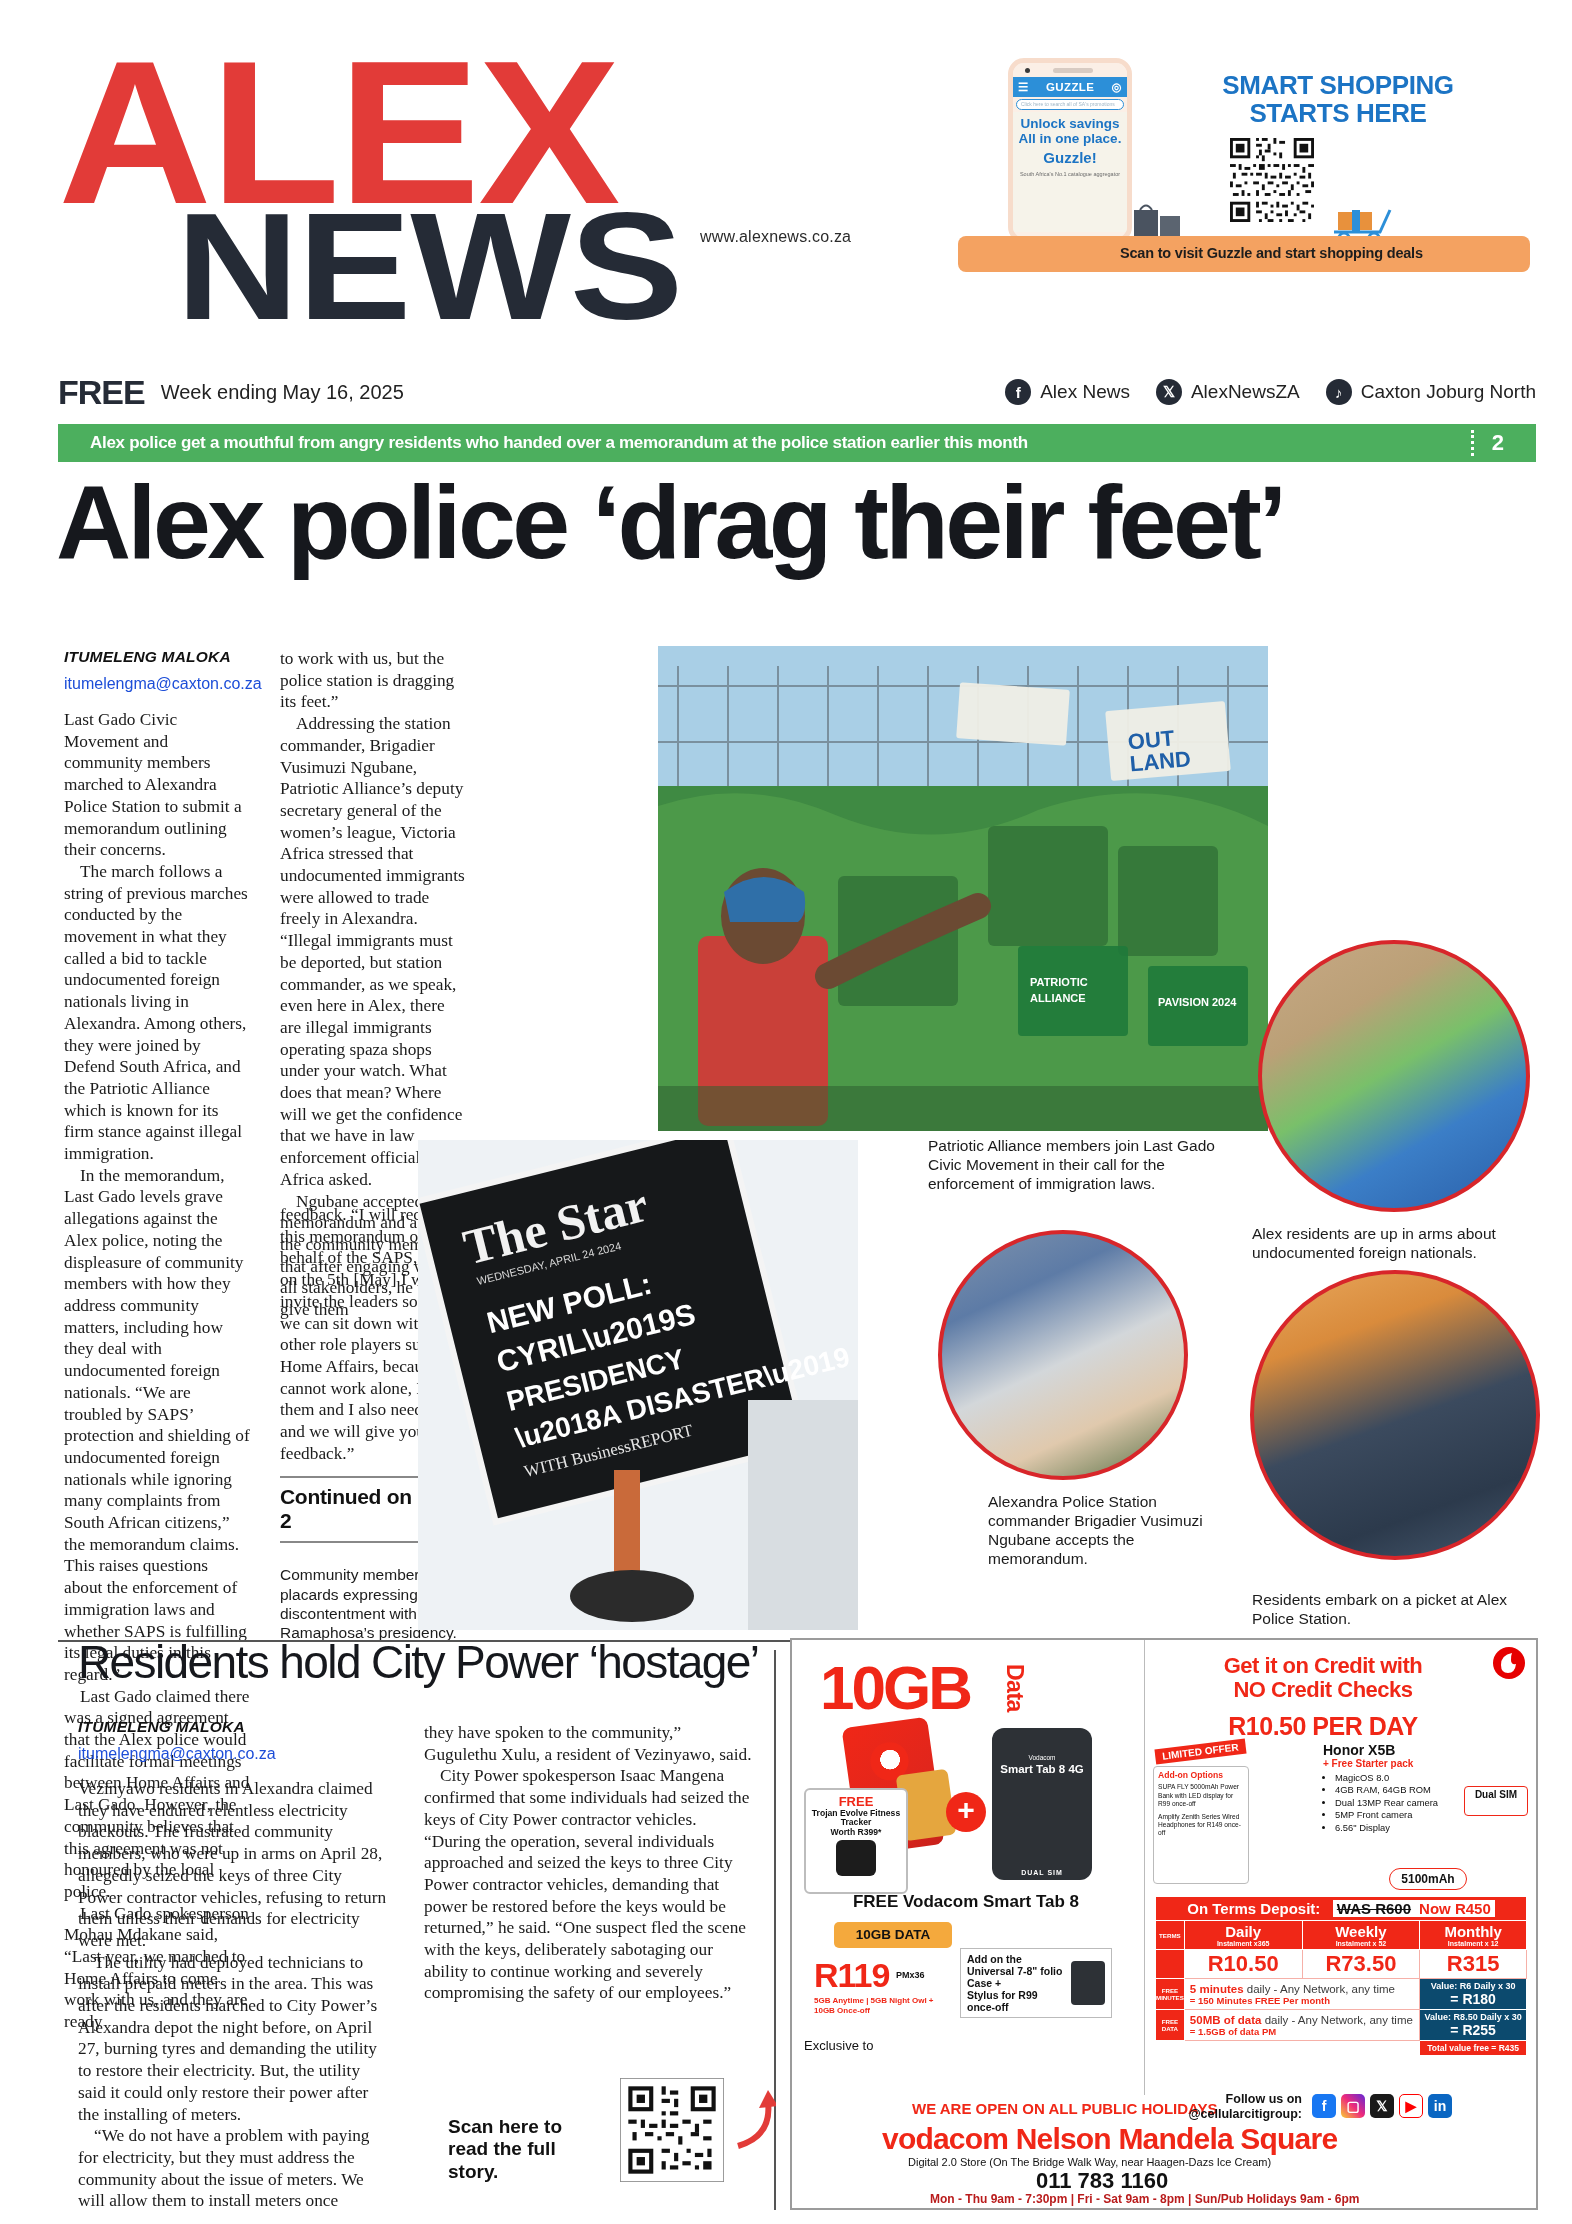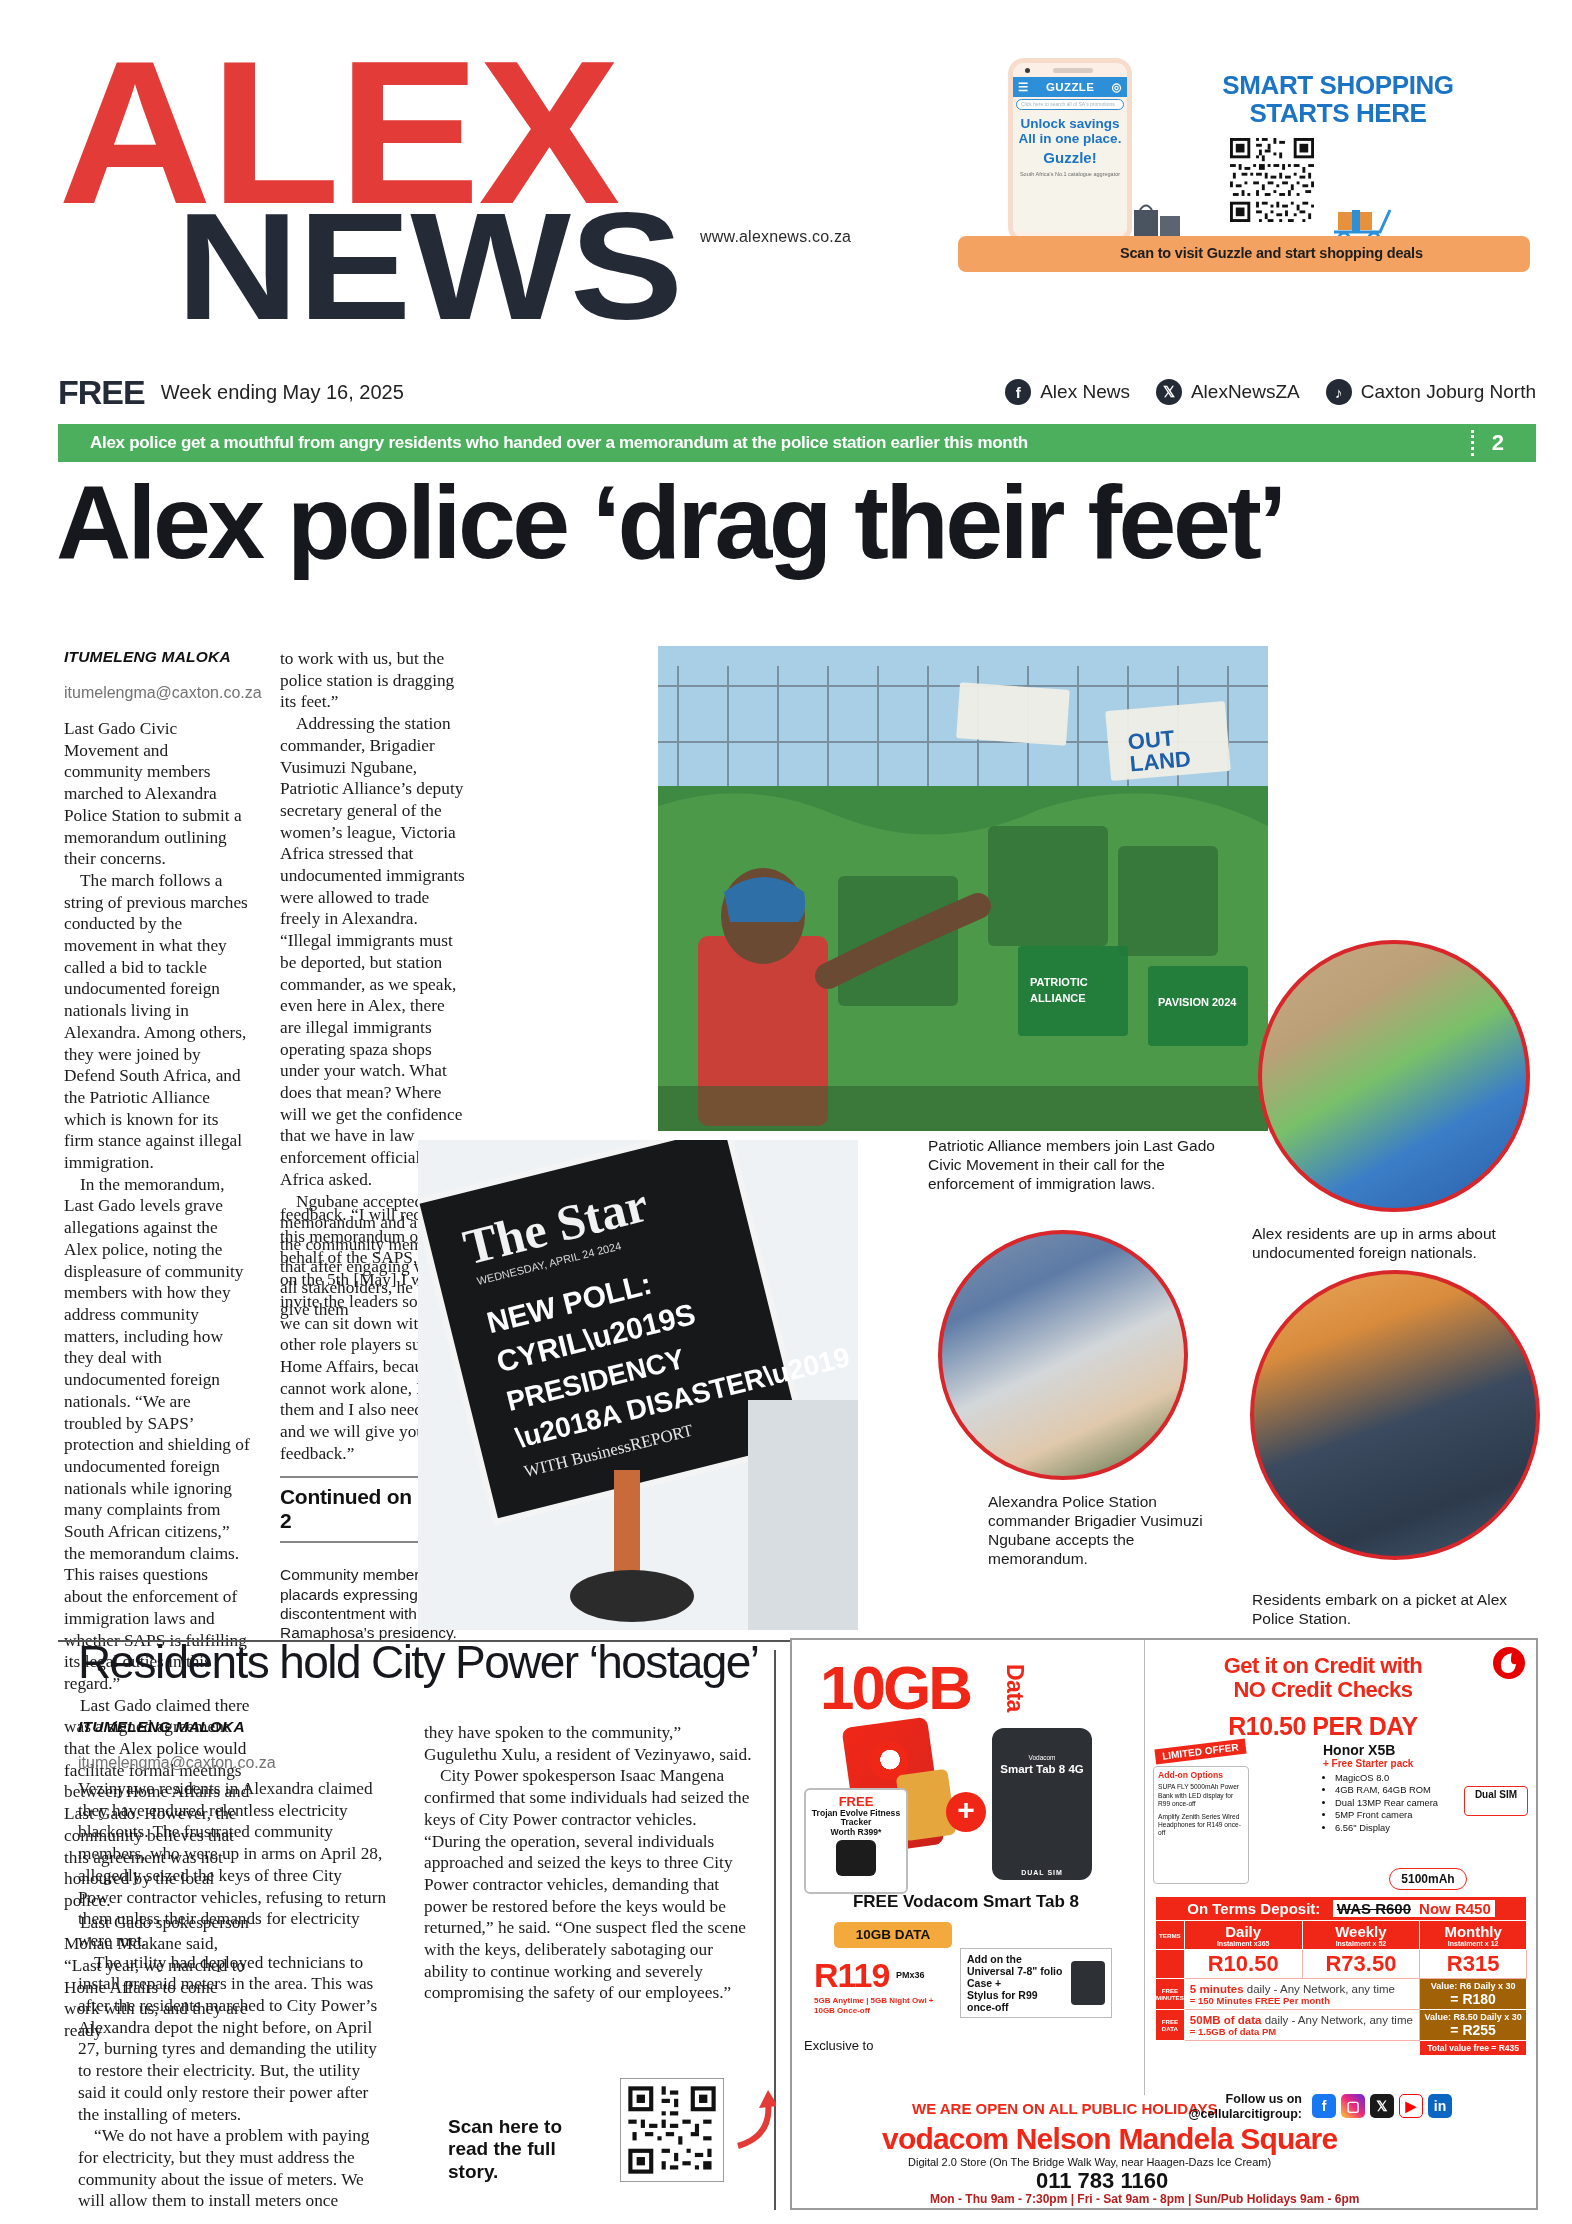--- a/index.html
+++ b/index.html
@@ -132,21 +132,21 @@
     position: absolute; left: 56px; top: 470px; width: 1490px;
     font-size: 104px; font-weight: bold; color: #16181d;
     letter-spacing: -3.5px; line-height: 1.0; white-space: nowrap;
   }
 
   
   .byline-name {
     font-size: 15.5px; font-weight: bold; font-style: italic;
     letter-spacing: .2px; color: #111;
   }
-  .byline-mail { font-size: 16px; color: #737373; margin-top: 18px; }
+  .byline-mail { font-size: 16px; color: #1d4ed8; margin-top: 9px; }
 
   .col-body {
     font-family: "Liberation Serif", serif;
     font-size: 17.3px; line-height: 1.255; color: #1b1b1b;
     text-align: left;
   }
   .col-body p { text-indent: 16px; }
   .col-body p.first { text-indent: 0; }
 
   #col1 { position: absolute; left: 64px; top: 648px; width: 186px; }
@@ -353,21 +353,21 @@
   .vd-deposit .was { background: #fff; color: #111; text-decoration: line-through; padding: 0 4px; }
   .vd-deposit .now { background: #fff; color: #F02717; padding: 0 4px; }
   .vd-th { background: #F02717; color: #fff; text-align: center; font-weight: bold; font-size: 15px; padding: 2px; }
   .vd-th small { display: block; font-size: 7px; font-weight: bold; }
   .vd-price { text-align: center; color: #F02717; font-weight: bold; font-size: 22px; padding: 1px; border: 1px solid #F6B0A8 !important; margin-left: 36px; }
   .vd-sidelbl { background: #F02717; color: #fff; font-size: 6.2px; font-weight: bold; width: 20px; text-align: center; }
   .vd-cell { color: #F02717; font-size: 11.5px; padding: 3px 5px; border: 1px solid #F6B0A8 !important; }
   .vd-cell b { color: #F02717; }
   .vd-cell .grey { color: #3b3b3b; font-weight: normal; }
   .vd-cell small { display: block; font-size: 9.5px; color: #F02717; font-weight: bold; }
-  .vd-val { background: #a16207; color: #fff; text-align: center; font-size: 9px; font-weight: bold; padding: 2px 4px; }
+  .vd-val { background: #0c4a6e; color: #fff; text-align: center; font-size: 9px; font-weight: bold; padding: 2px 4px; }
   .vd-val .big { display: block; font-size: 14px; }
   .vd-total { background: #F02717; color: #fff; text-align: center; font-size: 8.5px; font-weight: bold; padding: 2px; }
 
   .vd-bottom { position: absolute; left: 0; top: 458px; width: 744px; height: 112px; }
   .vd-holidays {
     position: absolute; left: 120px; top: 2px; color: #F02717;
     font-size: 15px; font-weight: bold;
   }
   .vd-follow { position: absolute; left: 360px; top: -6px; font-size: 12.5px; font-weight: bold; color: #111; text-align: right; width: 150px; line-height: 1.18; }
   .vd-socials { position: absolute; left: 520px; top: -4px; display: flex; gap: 5px; }

